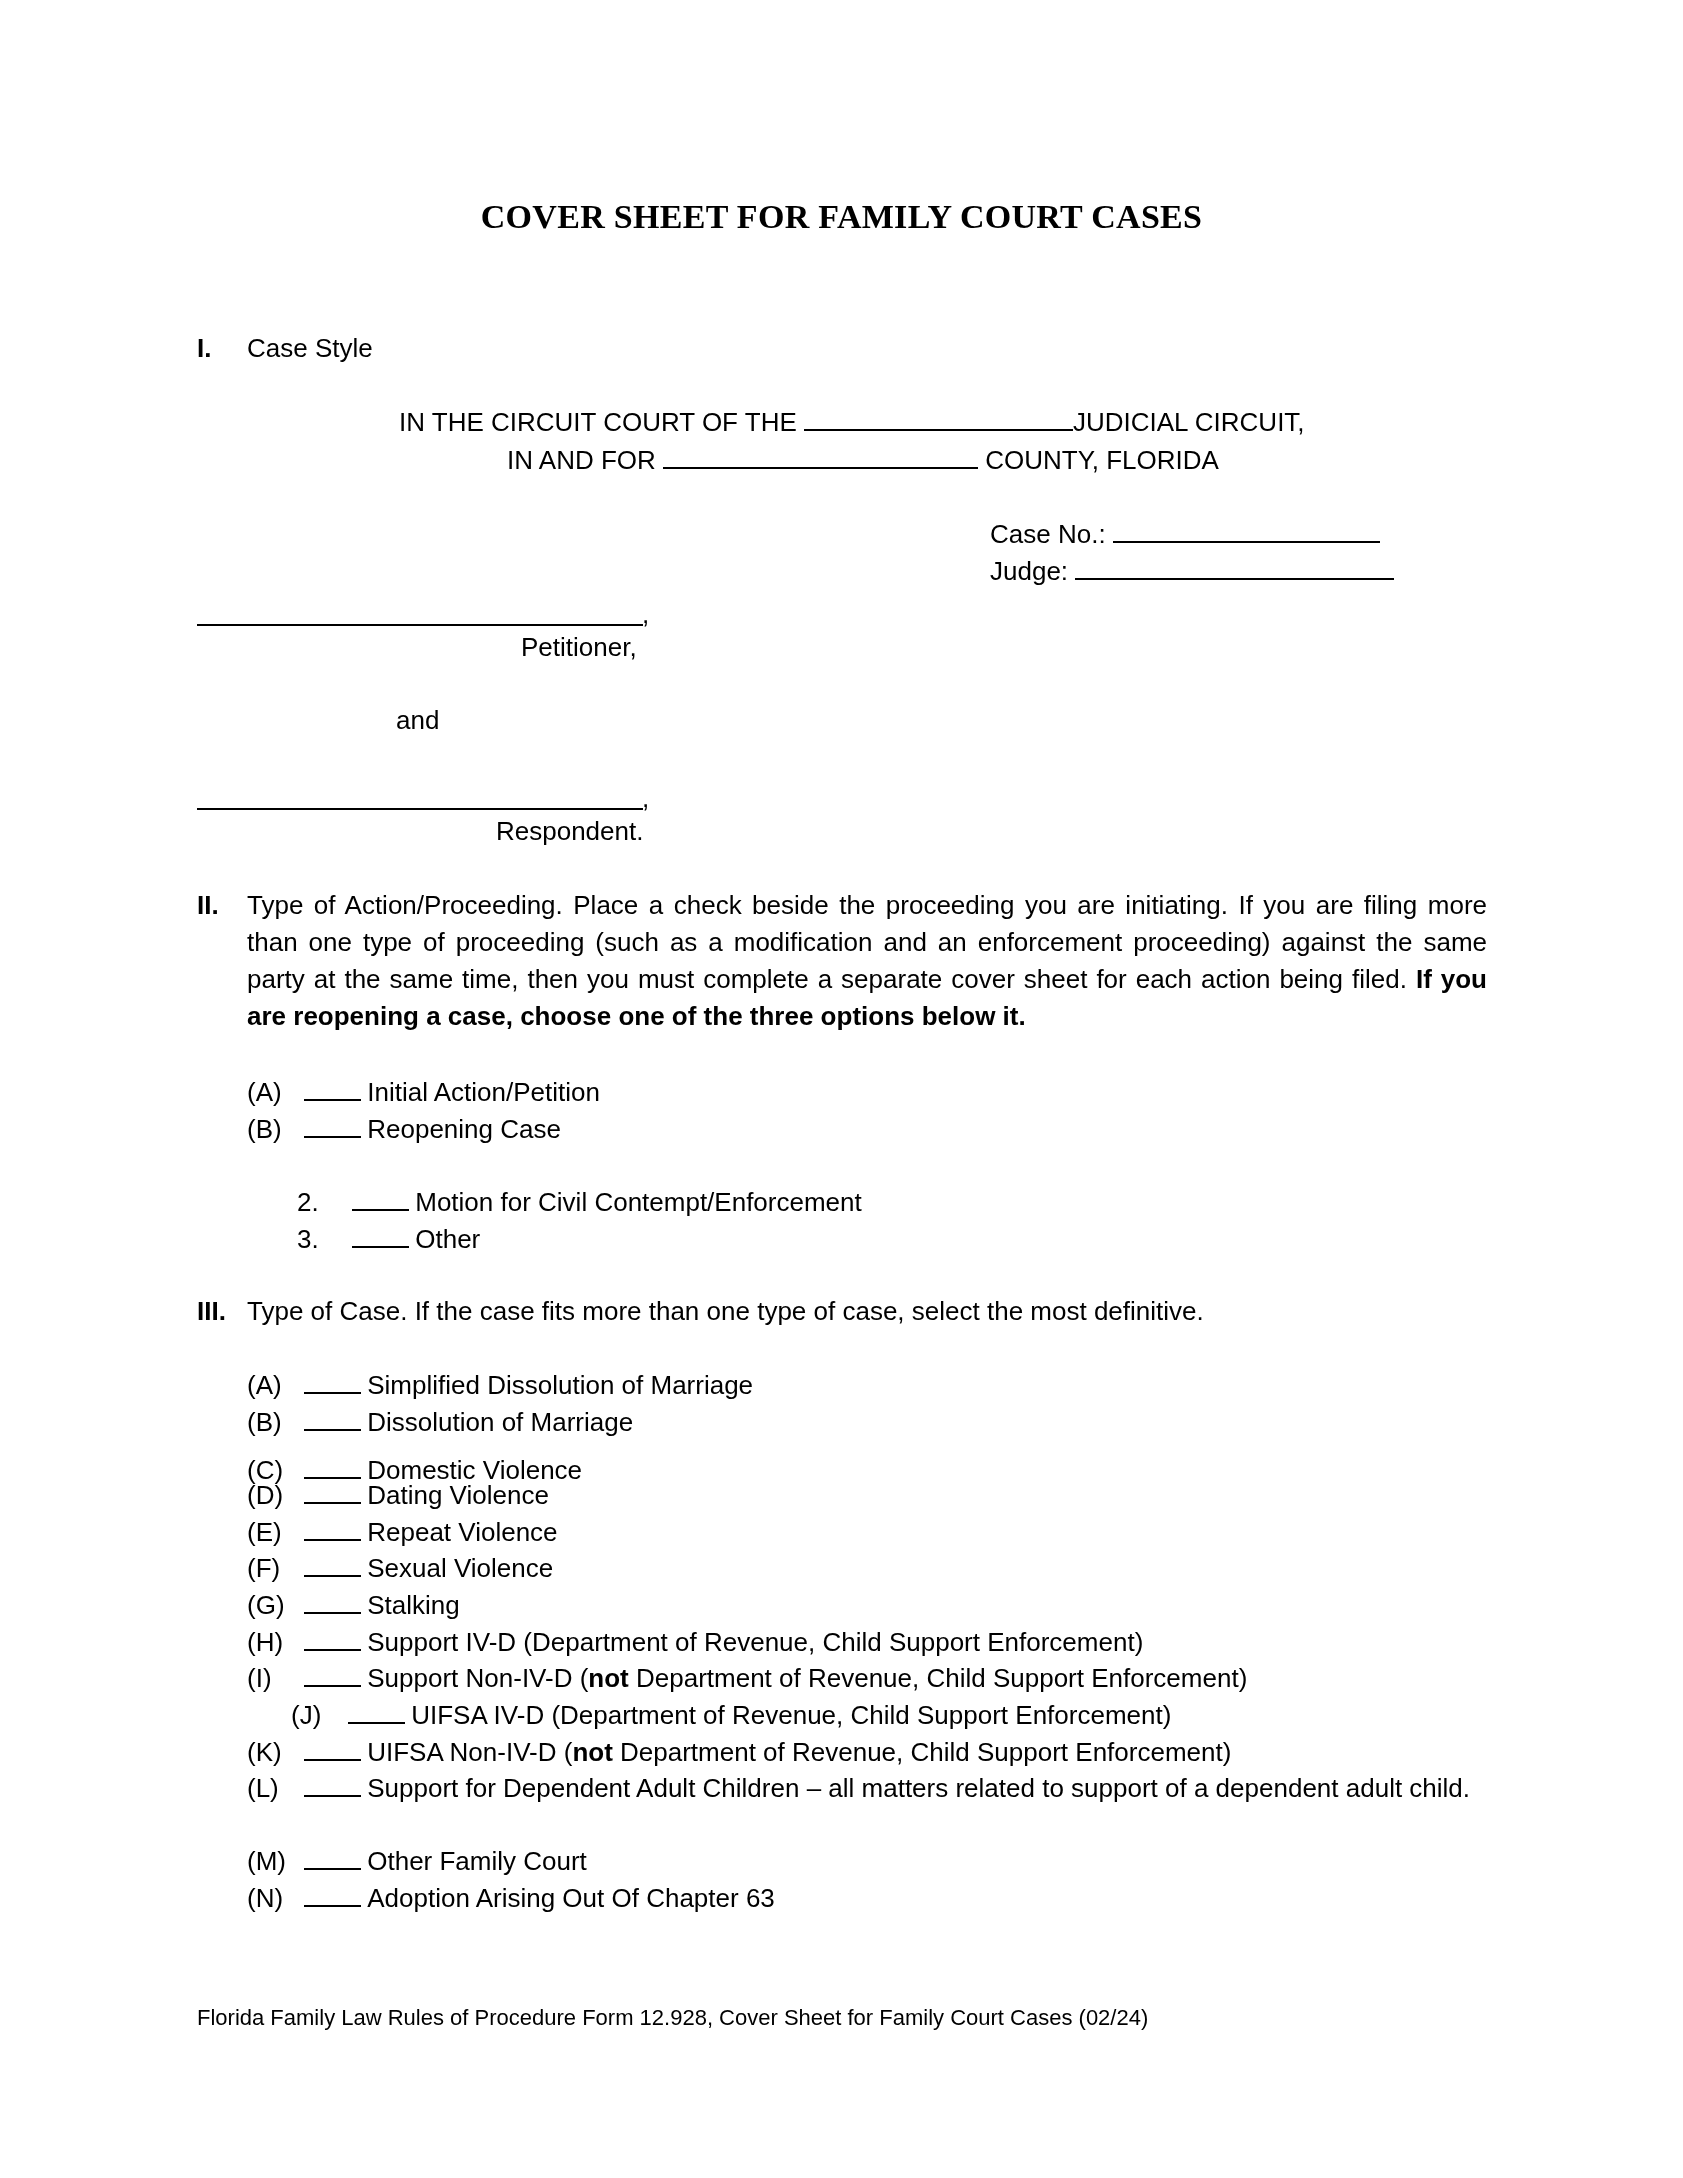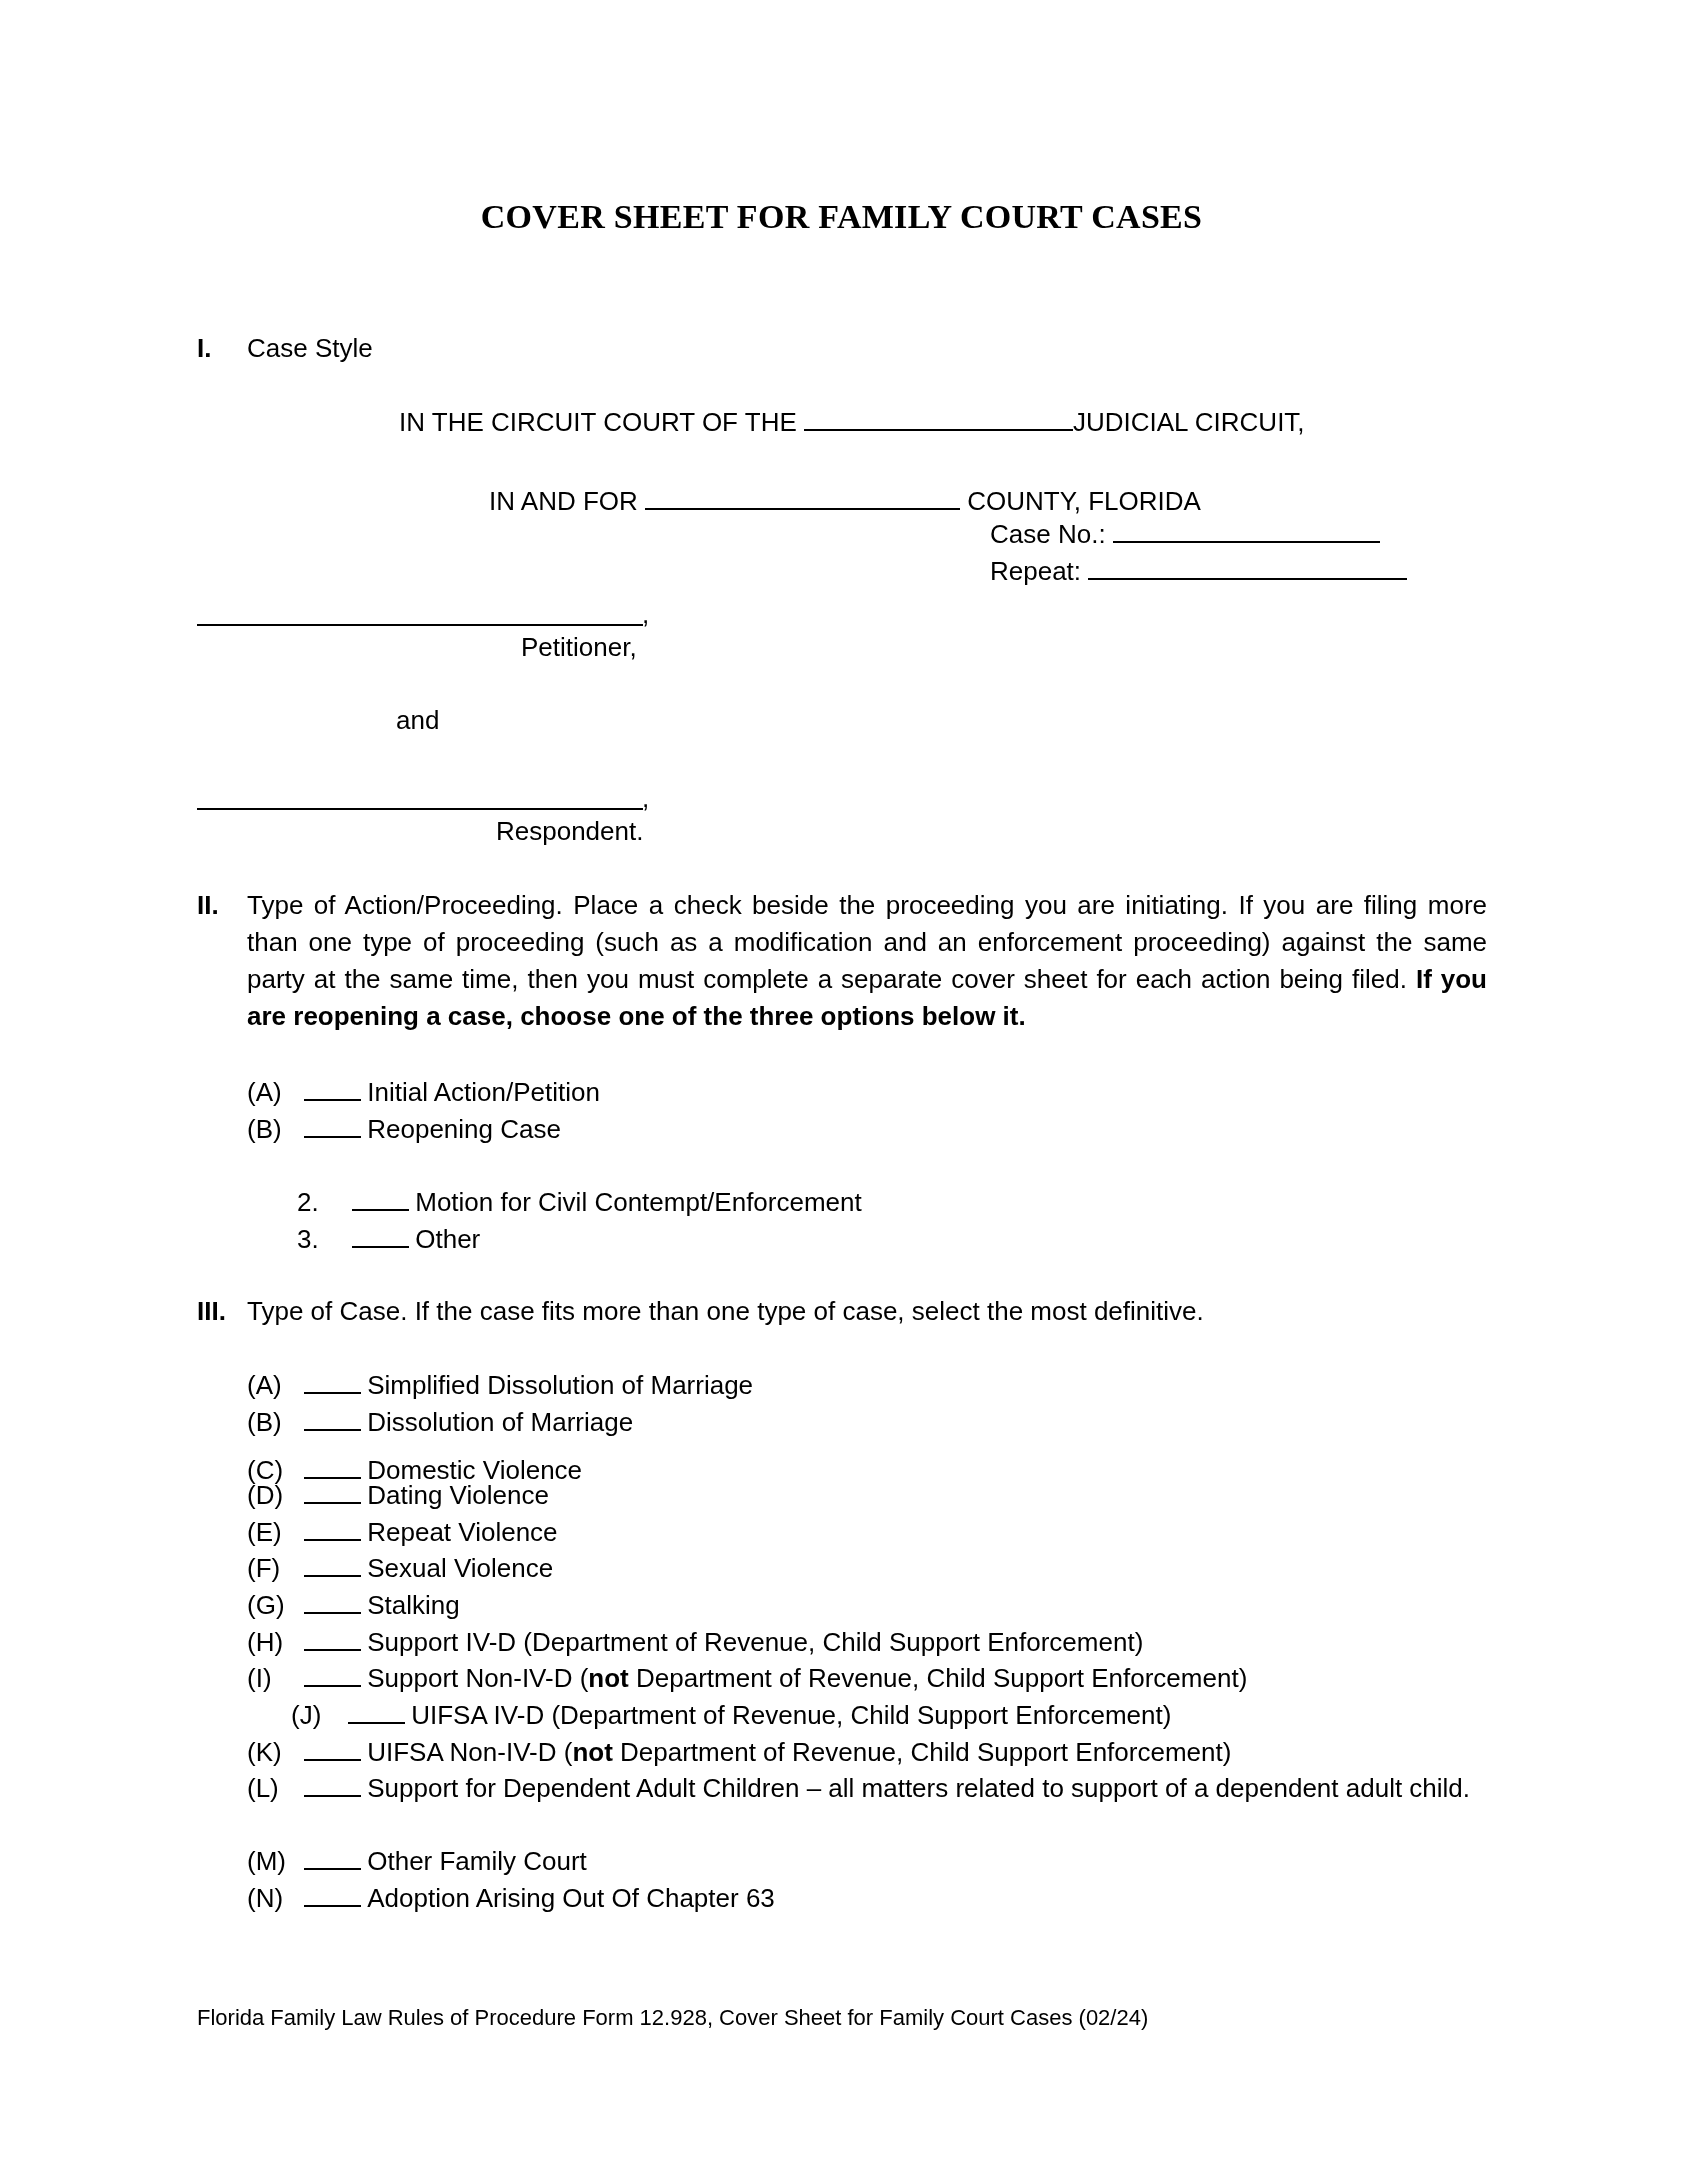--- a/index.html
+++ b/index.html
@@ -32,32 +32,32 @@
   <div class="abs body-text" style="left:197px; top:330px;">
     <span class="sec-num">I.</span>
   </div>
   <div class="abs body-text" style="left:247px; top:330px;">Case Style</div>
 
   <div class="abs body-text court-line" style="left:399px; top:403px;">
     <span>IN THE CIRCUIT COURT OF THE</span>
     <span class="blank" style="width:269px;"></span><span>JUDICIAL CIRCUIT,</span>
   </div>
 
-  <div class="abs body-text court-line" style="left:489px; top:441px;margin-top:41px;">
+  <div class="abs body-text court-line" style="left:507px; top:441px;">
     <span>IN AND FOR</span>
     <span class="blank" style="width:315px;"></span>
     <span>COUNTY, FLORIDA</span>
   </div>
 
   <div class="abs body-text" style="left:990px; top:515px;">
     <span>Case No.:</span>
     <span class="blank" style="width:267px;"></span>
   </div>
   <div class="abs body-text" style="left:990px; top:552px;">
-    <span>Repeat:</span>
+    <span>Judge:</span>
     <span class="blank" style="width:319px;"></span>
   </div>
 
   <div class="party-line" style="top:624px;"></div>
   <div class="party-comma" style="left:642px; top:599px;">,</div>
   <div class="abs body-text" style="left:521px; top:629px;">Petitioner,</div>
 
   <div class="abs body-text" style="left:396px; top:702px;">and</div>
 
   <div class="party-line" style="top:808px;"></div>

